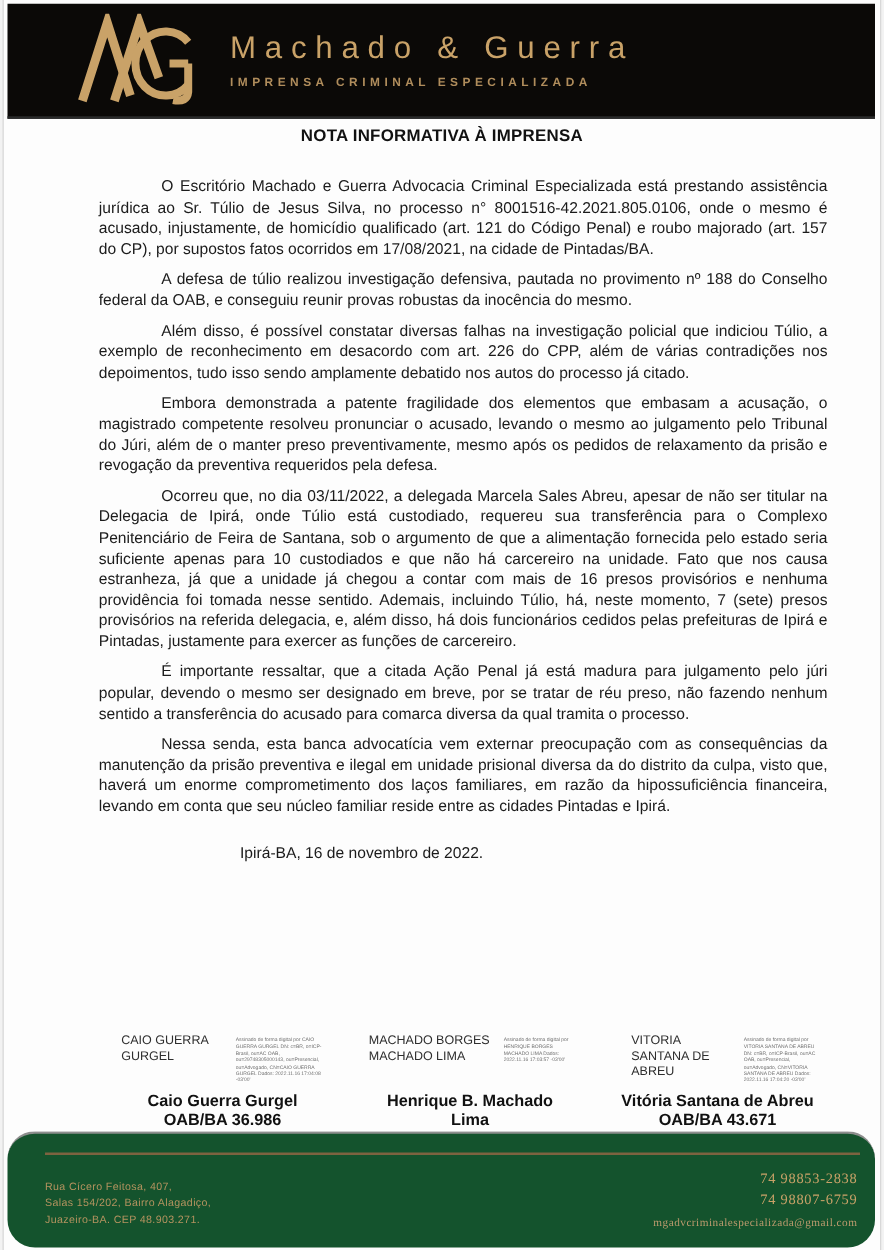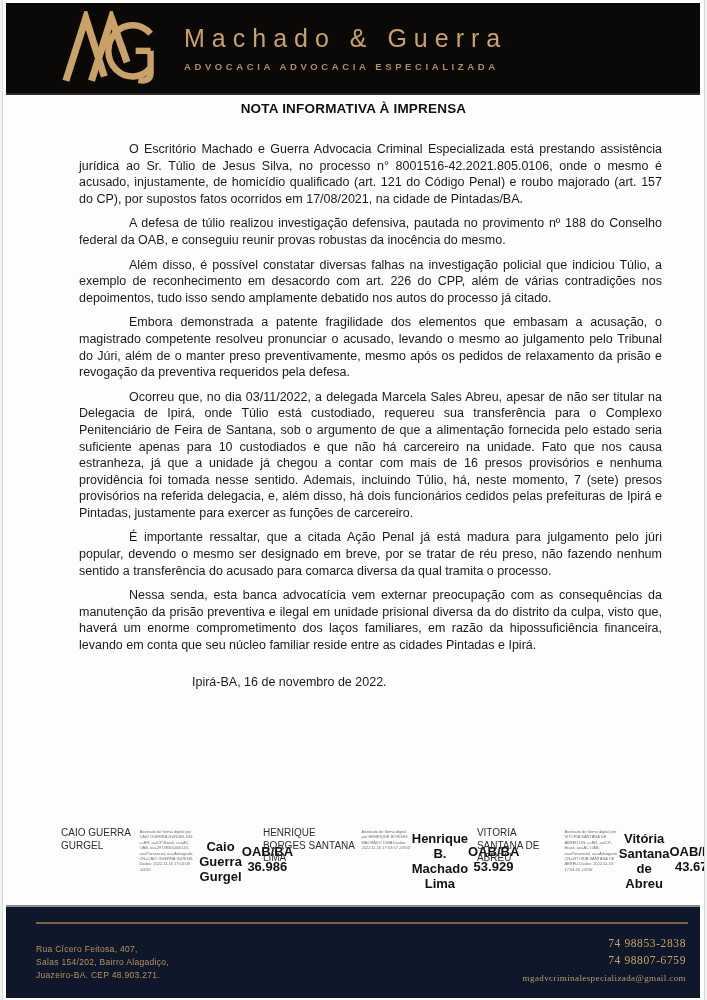--- a/index.html
+++ b/index.html
@@ -38,37 +38,37 @@
     text-indent:50px; margin-bottom:8px;
   }
   .dateline{
     font-size:12.5px; padding-left:63px; margin-top:20px; color:#1b1b1b;
   }
   
   .signatures{
     position:absolute; top:827px; left:58px; width:594px;
     display:flex; justify-content:space-between;
   }
-  .sig-col{ width:32%; display:flex; flex-direction:row; align-items:center; }
+  .sig-col{ width:32%; display:flex; flex-direction:column; align-items:center;margin-left:36px; }
   .stamp{ display:flex; gap:4px; align-self:flex-start; min-height:42px; }
   .sig-col:nth-child(3) .stamp{ margin-left:12px; }
   .stamp-name{
     font-size:10px; line-height:1.25; color:#2e2e2e; max-width:108px;
     font-family:"Liberation Sans", sans-serif;
   }
   .sig-col:nth-child(3) .stamp-name{ max-width:86px; }
   .stamp-detail{
     font-size:4px; line-height:1.35; color:#6f6f6f; width:92px; padding-top:2px;
   }
   .sig-name{ margin-top:4px; font-size:13px; font-weight:bold; color:#111; text-align:center; }
   .sig-oab{ font-size:13px; font-weight:bold; color:#111; text-align:center; }
   
   .footer{
     position:absolute; left:3px; right:4px; bottom:2px; top:905px;
-    background:#0f172a; border-top:2px solid #8e8e8e;
+    background:#14532d; border-top:2px solid #8e8e8e;border-radius:22px;
   }
   .gold-rule{
     position:absolute; top:15px; left:30px; right:12px; height:2px; background:#7d6340;
   }
   .address{
     position:absolute; left:30px; top:36px; color:#b4935f;
     font-size:8.5px; line-height:1.55; letter-spacing:0.3px;
   }
   .contacts{
     position:absolute; right:14px; top:28px; text-align:right; color:#c9a268;font-family:Liberation Serif, serif;
@@ -86,21 +86,21 @@
       <svg viewBox="0 0 140 104" width="104" height="74" fill="none" stroke="#c9a268" stroke-width="10" stroke-miterlimit="10">
         <path d="M8 98 L36 10 L62 92"></path>
         <path d="M44 98 L72 10 L94 72"></path>
         <path d="M127 32 A 34 36 0 1 0 127 80" stroke-width="9"></path>
         <path d="M127 56 L127 88 Q126 100 110 97" stroke-width="9"></path>
         <path d="M127 56 L106 56" stroke-width="9"></path>
       </svg>
     </div>
     <div class="brand">
       <div class="brand-name">Machado &amp; Guerra</div>
-      <div class="brand-tag">ADVOCACIA ADVOCACIA ESPECIALIZADA</div>
+      <div class="brand-tag">IMPRENSA CRIMINAL ESPECIALIZADA</div>
     </div>
   </header>
 
   <h1 class="title">NOTA INFORMATIVA À IMPRENSA</h1>
 
   <main class="bodytext">
     <p>O Escritório Machado e Guerra Advocacia Criminal Especializada está prestando assistência jurídica ao Sr. Túlio de Jesus Silva, no processo n° 8001516-42.2021.805.0106, onde o mesmo é acusado, injustamente, de homicídio qualificado (art. 121 do Código Penal) e roubo majorado (art. 157 do CP), por supostos fatos ocorridos em 17/08/2021, na cidade de Pintadas/BA.</p>
     <p>A defesa de túlio realizou investigação defensiva, pautada no provimento nº 188 do Conselho federal da OAB, e conseguiu reunir provas robustas da inocência do mesmo.</p>
     <p>Além disso, é possível constatar diversas falhas na investigação policial que indiciou Túlio, a exemplo de reconhecimento em desacordo com art. 226 do CPP, além de várias contradições nos depoimentos, tudo isso sendo amplamente debatido nos autos do processo já citado.</p>
     <p>Embora demonstrada a patente fragilidade dos elementos que embasam a acusação, o magistrado competente resolveu pronunciar o acusado, levando o mesmo ao julgamento pelo Tribunal do Júri, além de o manter preso preventivamente, mesmo após os pedidos de relaxamento da prisão e revogação da preventiva requeridos pela defesa.</p>
@@ -116,21 +116,21 @@
       <div class="stamp">
         <div class="stamp-name">CAIO GUERRA GURGEL</div>
         <div class="stamp-detail">Assinado de forma digital por CAIO GUERRA GURGEL DN: c=BR, o=ICP-Brasil, ou=AC OAB, ou=29748305000143, ou=Presencial, ou=Advogado, CN=CAIO GUERRA GURGEL Dados: 2022.11.16 17:04:08 -03'00'</div>
       </div>
       <div class="sig-name">Caio Guerra Gurgel</div>
       <div class="sig-oab">OAB/BA 36.986</div>
     </div>
 
     <div class="sig-col">
       <div class="stamp">
-        <div class="stamp-name">HENRIQUE BORGES SANTANA LIMA</div>
+        <div class="stamp-name">MACHADO BORGES MACHADO LIMA</div>
         <div class="stamp-detail">Assinado de forma digital por HENRIQUE BORGES MACHADO LIMA Dados: 2022.11.16 17:03:57 -03'00'</div>
       </div>
       <div class="sig-name">Henrique B. Machado Lima</div>
       <div class="sig-oab">OAB/BA 53.929</div>
     </div>
 
     <div class="sig-col">
       <div class="stamp">
         <div class="stamp-name">VITORIA SANTANA DE ABREU</div>
         <div class="stamp-detail">Assinado de forma digital por VITORIA SANTANA DE ABREU DN: c=BR, o=ICP-Brasil, ou=AC OAB, ou=Presencial, ou=Advogado, CN=VITORIA SANTANA DE ABREU Dados: 2022.11.16 17:04:20 -03'00'</div>

